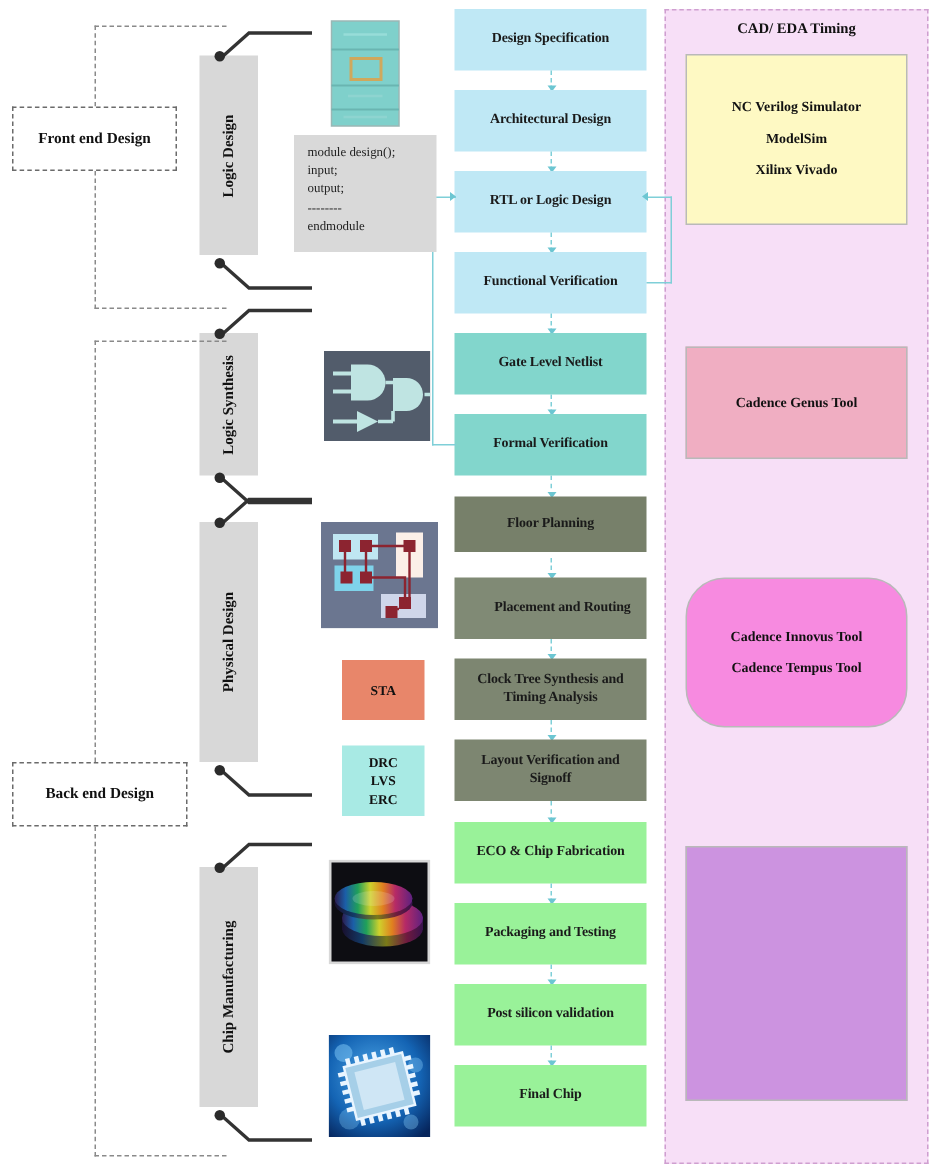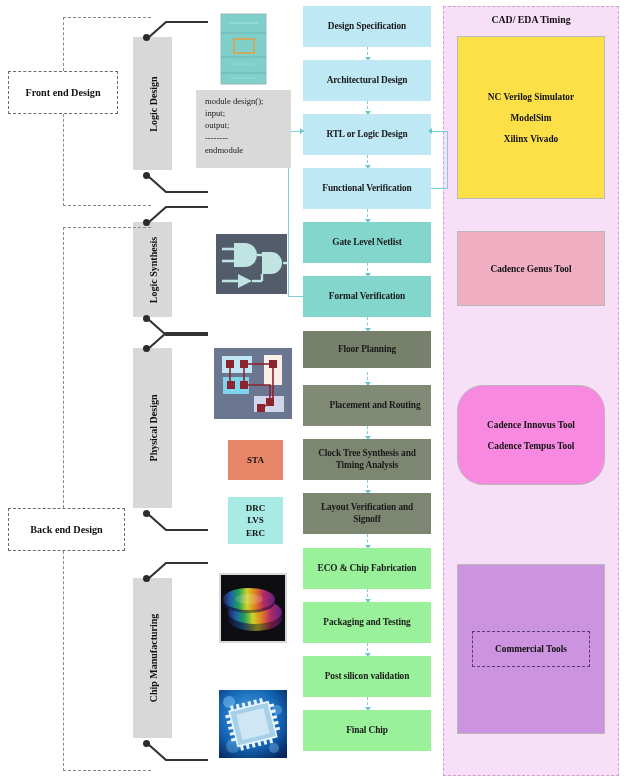--- a/index.html
+++ b/index.html
@@ -89,37 +89,36 @@
 
   
   .icon-thumb{position:absolute;box-sizing:border-box;overflow:hidden;}
 </style>
 </head>
 <body>
 
 <div class="abs" id="eda-panel"></div>
 <div id="eda-title">CAD/ EDA Timing</div>
 
-<div class="toolbox" id="tb0" style="top:36px;height:163px;background:#fde047;">
+<div class="toolbox" id="tb0" style="top:36px;height:114px;background:#fef9c3;">
   <div class="line">NC Verilog Simulator</div>
   <div class="line">ModelSim</div>
   <div class="line">Xilinx Vivado</div>
 </div>
 
 <div class="toolbox" id="tb1" style="top:231px;height:75px;background:#f0aec2;">
   <div class="line">Cadence Genus Tool</div>
 </div>
 
 <div class="toolbox" id="tb2" style="top:385px;height:100px;background:#f78ae0;border-radius:26px;">
   <div class="line">Cadence Innovus Tool</div>
   <div class="line">Cadence Tempus Tool</div>
 </div>
 
 <div class="toolbox" id="tb3" style="top:564px;height:170px;background:#cc93e0;">
-  <div class="dashbox">Commercial Tools</div>
 </div>
 
 <div class="flowbox" style="top:6px;height:41px;background:#bfe8f5;">Design Specification</div>
 <div class="vconn" style="left:367px;top:47px;height:13px;"></div>
 
 <div class="flowbox" style="top:60px;height:41px;background:#bfe8f5;">Architectural Design</div>
 <div class="vconn" style="left:367px;top:101px;height:13px;"></div>
 
 <div class="flowbox" style="top:114px;height:41px;background:#bfe8f5;">
     <span>RTL or Logic Design</span>

